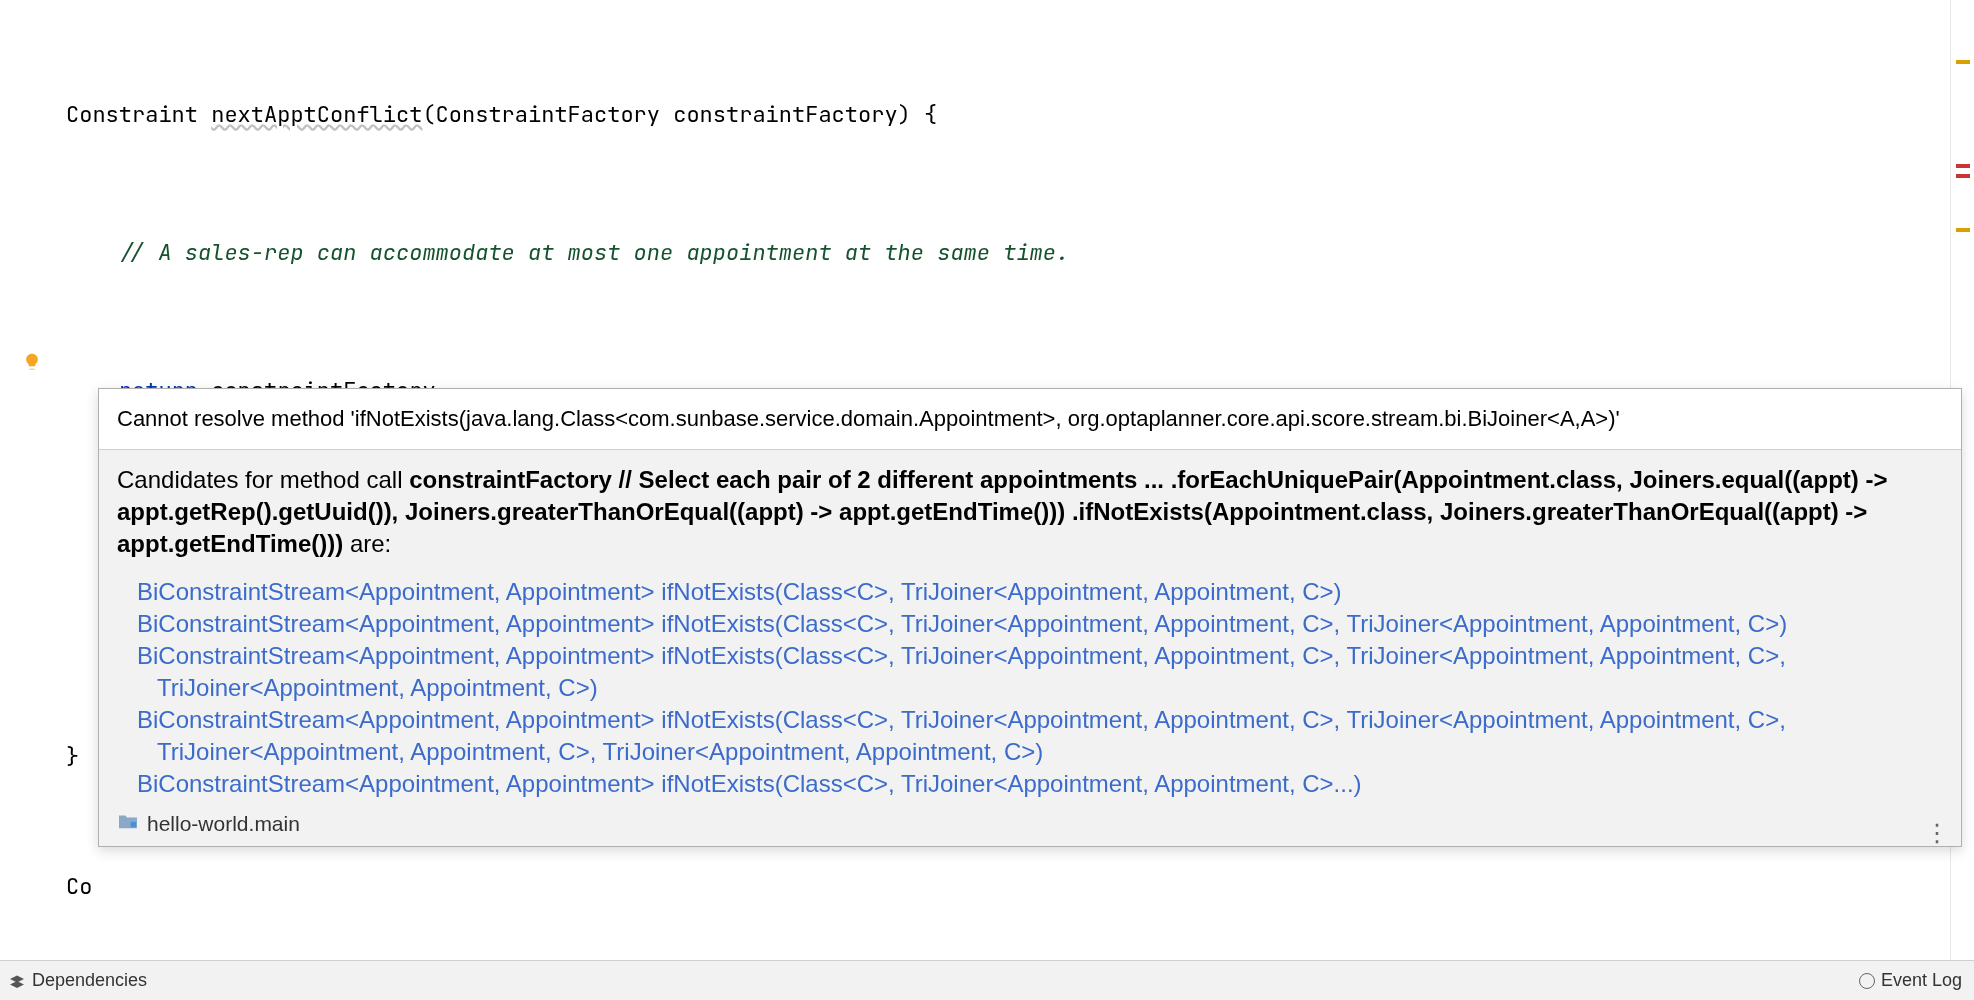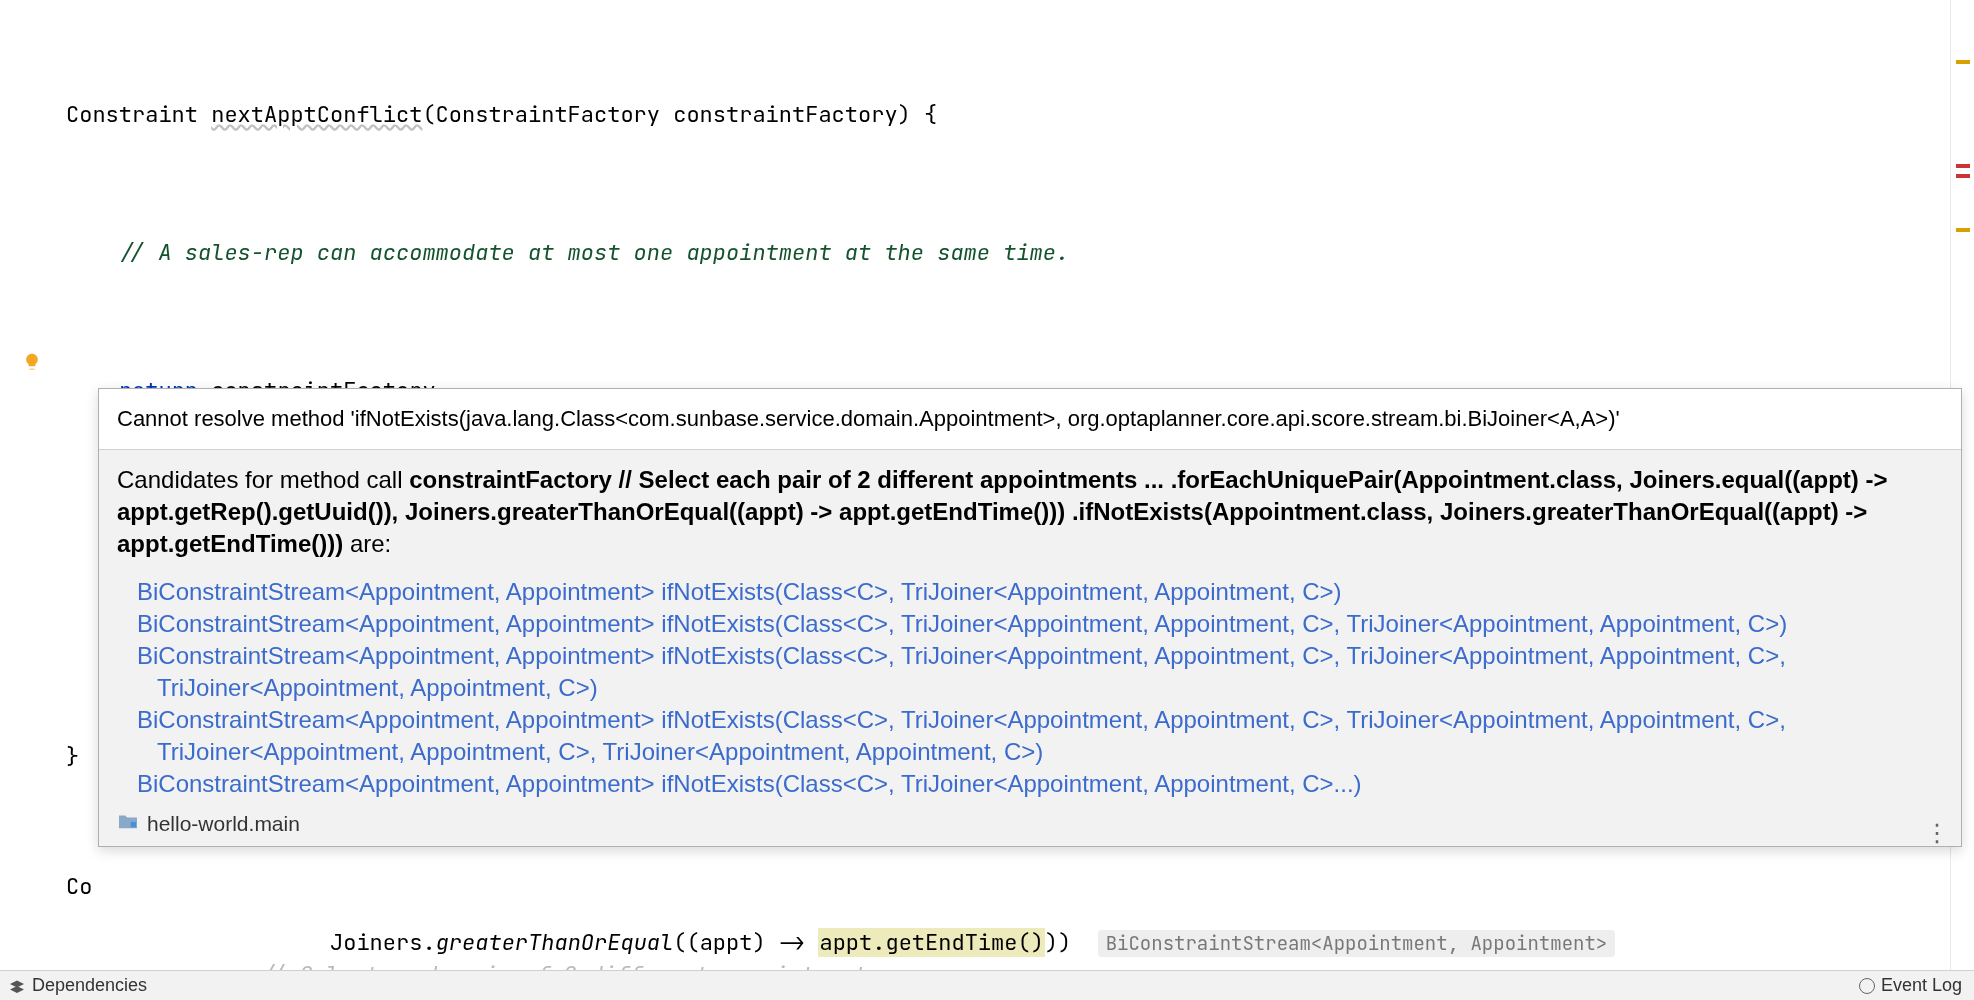--- a/index.html
+++ b/index.html
@@ -145,21 +145,21 @@
       width: 14px;
       height: 4px;
     }
     .marker.red { background: #cc3333; }
     .marker.yellow { background: #d9a100; }
     .bottom-bar {
       position: absolute;
       left: 0;
       right: 0;
       bottom: 0;
-      height: 30px;
+      height: 40px;
       background: #f2f2f2;
       border-top: 1px solid #d0d0d0;
       display: flex;
       align-items: center;
       font-family: -apple-system, 'Segoe UI', sans-serif;
       font-size: 18px;
       color: #333;
     }
     .bottom-left {
       display: flex;
@@ -210,21 +210,20 @@
         </svg>
     </div>
   </div>
   <div class="code-content">
     <div class="code-line"><span class="c-default">Constraint </span><span class="c-default underline-method">nextApptConflict</span><span class="c-default">(ConstraintFactory constraintFactory) {</span></div>
     <div class="code-line">    <span class="c-comment">// A sales-rep can accommodate at most one appointment at the same time.</span></div>
     <div class="code-line">    <span class="c-keyword">return</span><span class="c-default"> constraintFactory</span></div>
     <div class="code-line">            <span class="c-comment">// Select each pair of 2 different appointments ...</span></div>
     <div class="code-line">            <span class="c-default">.forEachUniquePair(Appointment.</span><span class="c-keyword">class</span><span class="c-default">,</span></div>
     <div class="code-line">                    <span class="c-default">Joiners.</span><span class="c-method c-static">equal</span><span class="c-default">((appt) -&gt; appt.getRep().getUuid()),</span></div>
-    <div class="code-line">                    <span class="c-default">Joiners.</span><span class="c-method c-static">greaterThanOrEqual</span><span class="c-default">((appt) -&gt; </span><span class="highlight-span">appt.getEndTime()</span><span class="c-default">))</span>  <span class="hint-inline">BiConstraintStream&lt;Appointment, Appointment&gt;</span></div>
     
   </div>
   <div class="brace-col" style="top:742px;">}</div>
   <div class="brace-col" style="top:872px;">Co</div>
   <div class="faded-code">// Select each pair of 2 different appointments</div>
 </div>
 
 <div class="tooltip-panel">
   <div class="tooltip-header">Cannot resolve method 'ifNotExists(java.lang.Class&lt;com.sunbase.service.domain.Appointment&gt;, org.optaplanner.core.api.score.stream.bi.BiJoiner&lt;A,A&gt;)'</div>
   <div class="tooltip-body">

